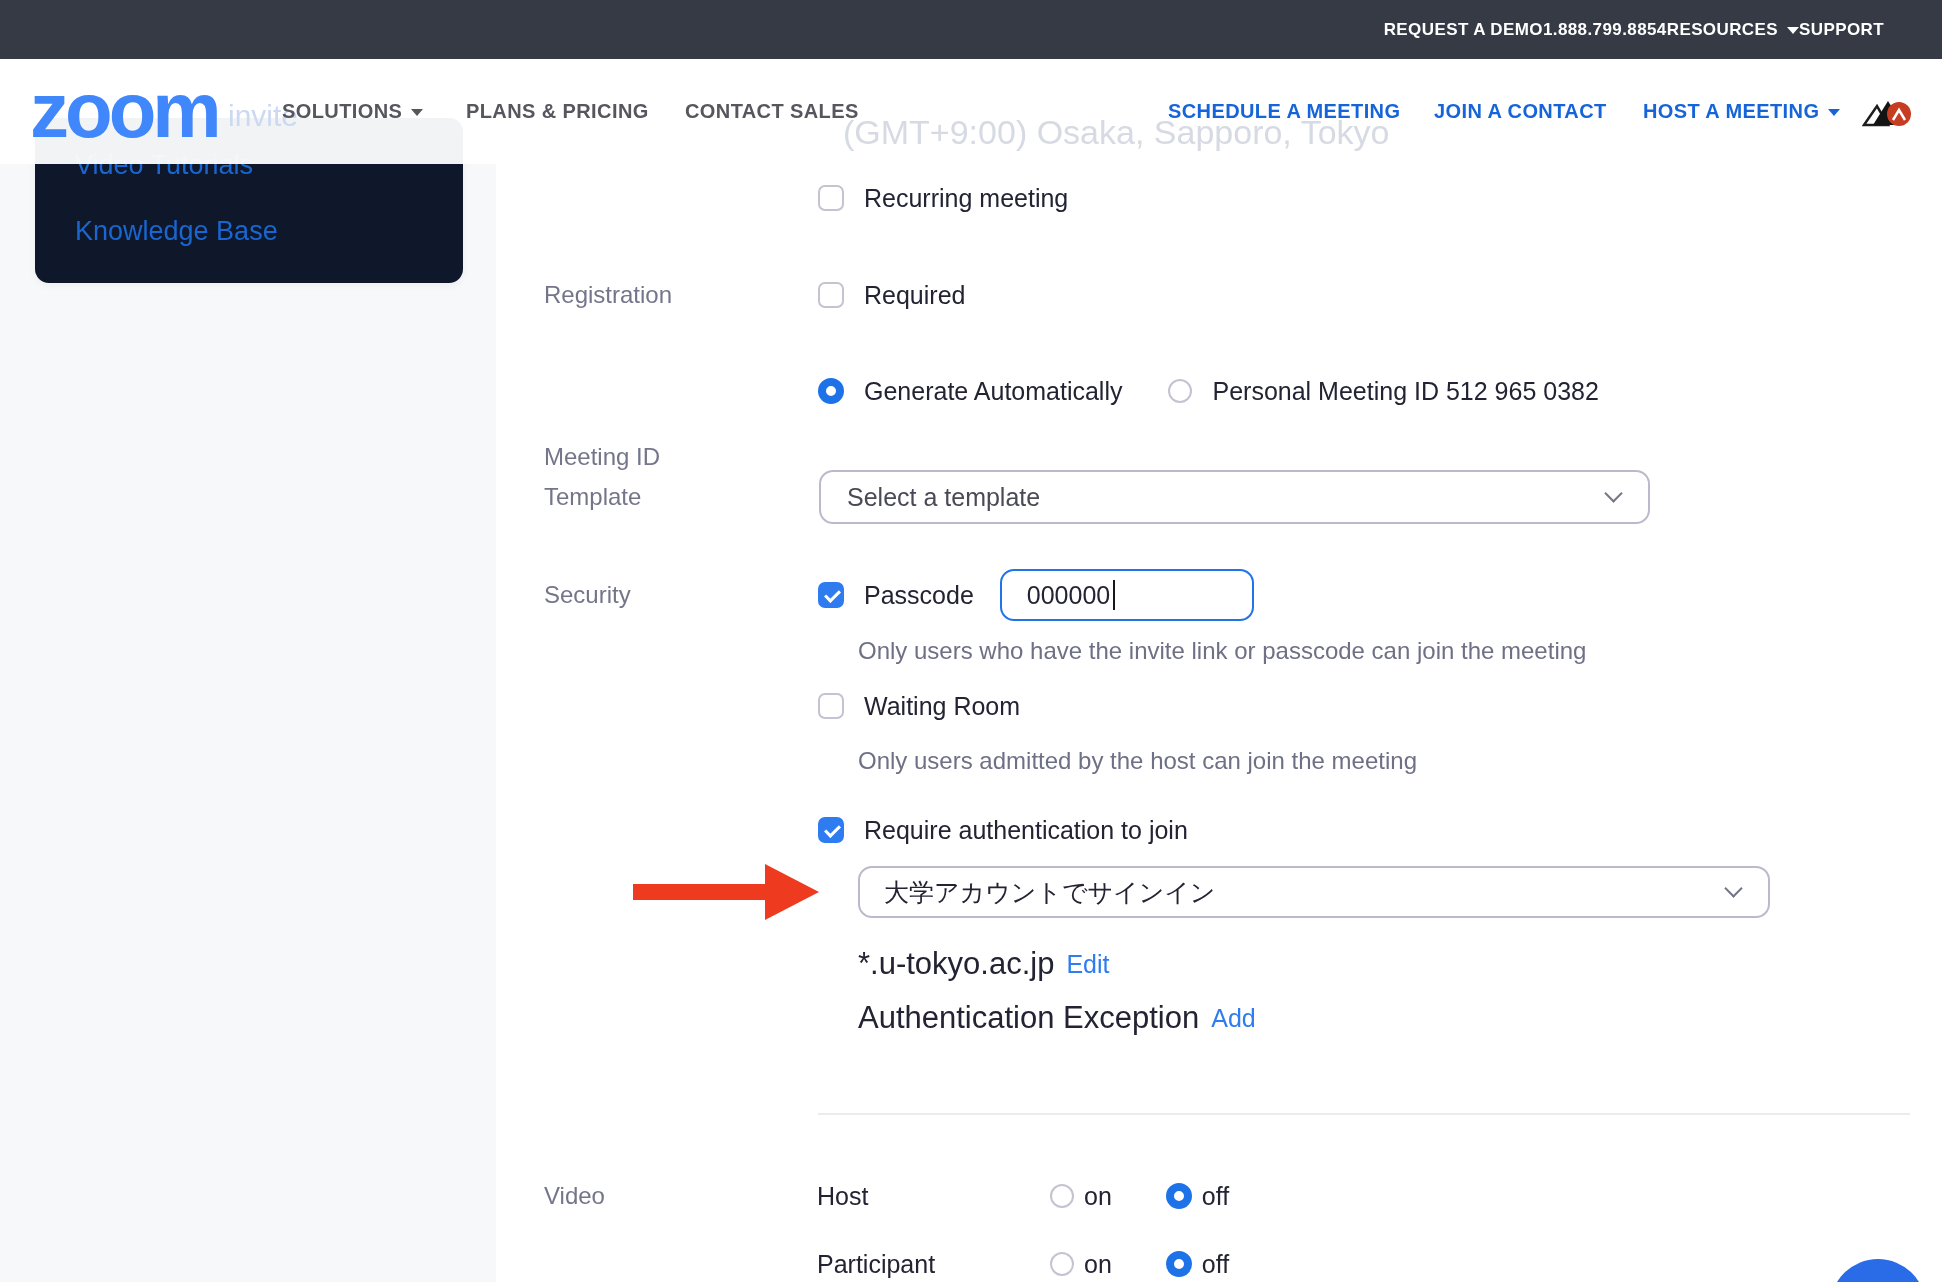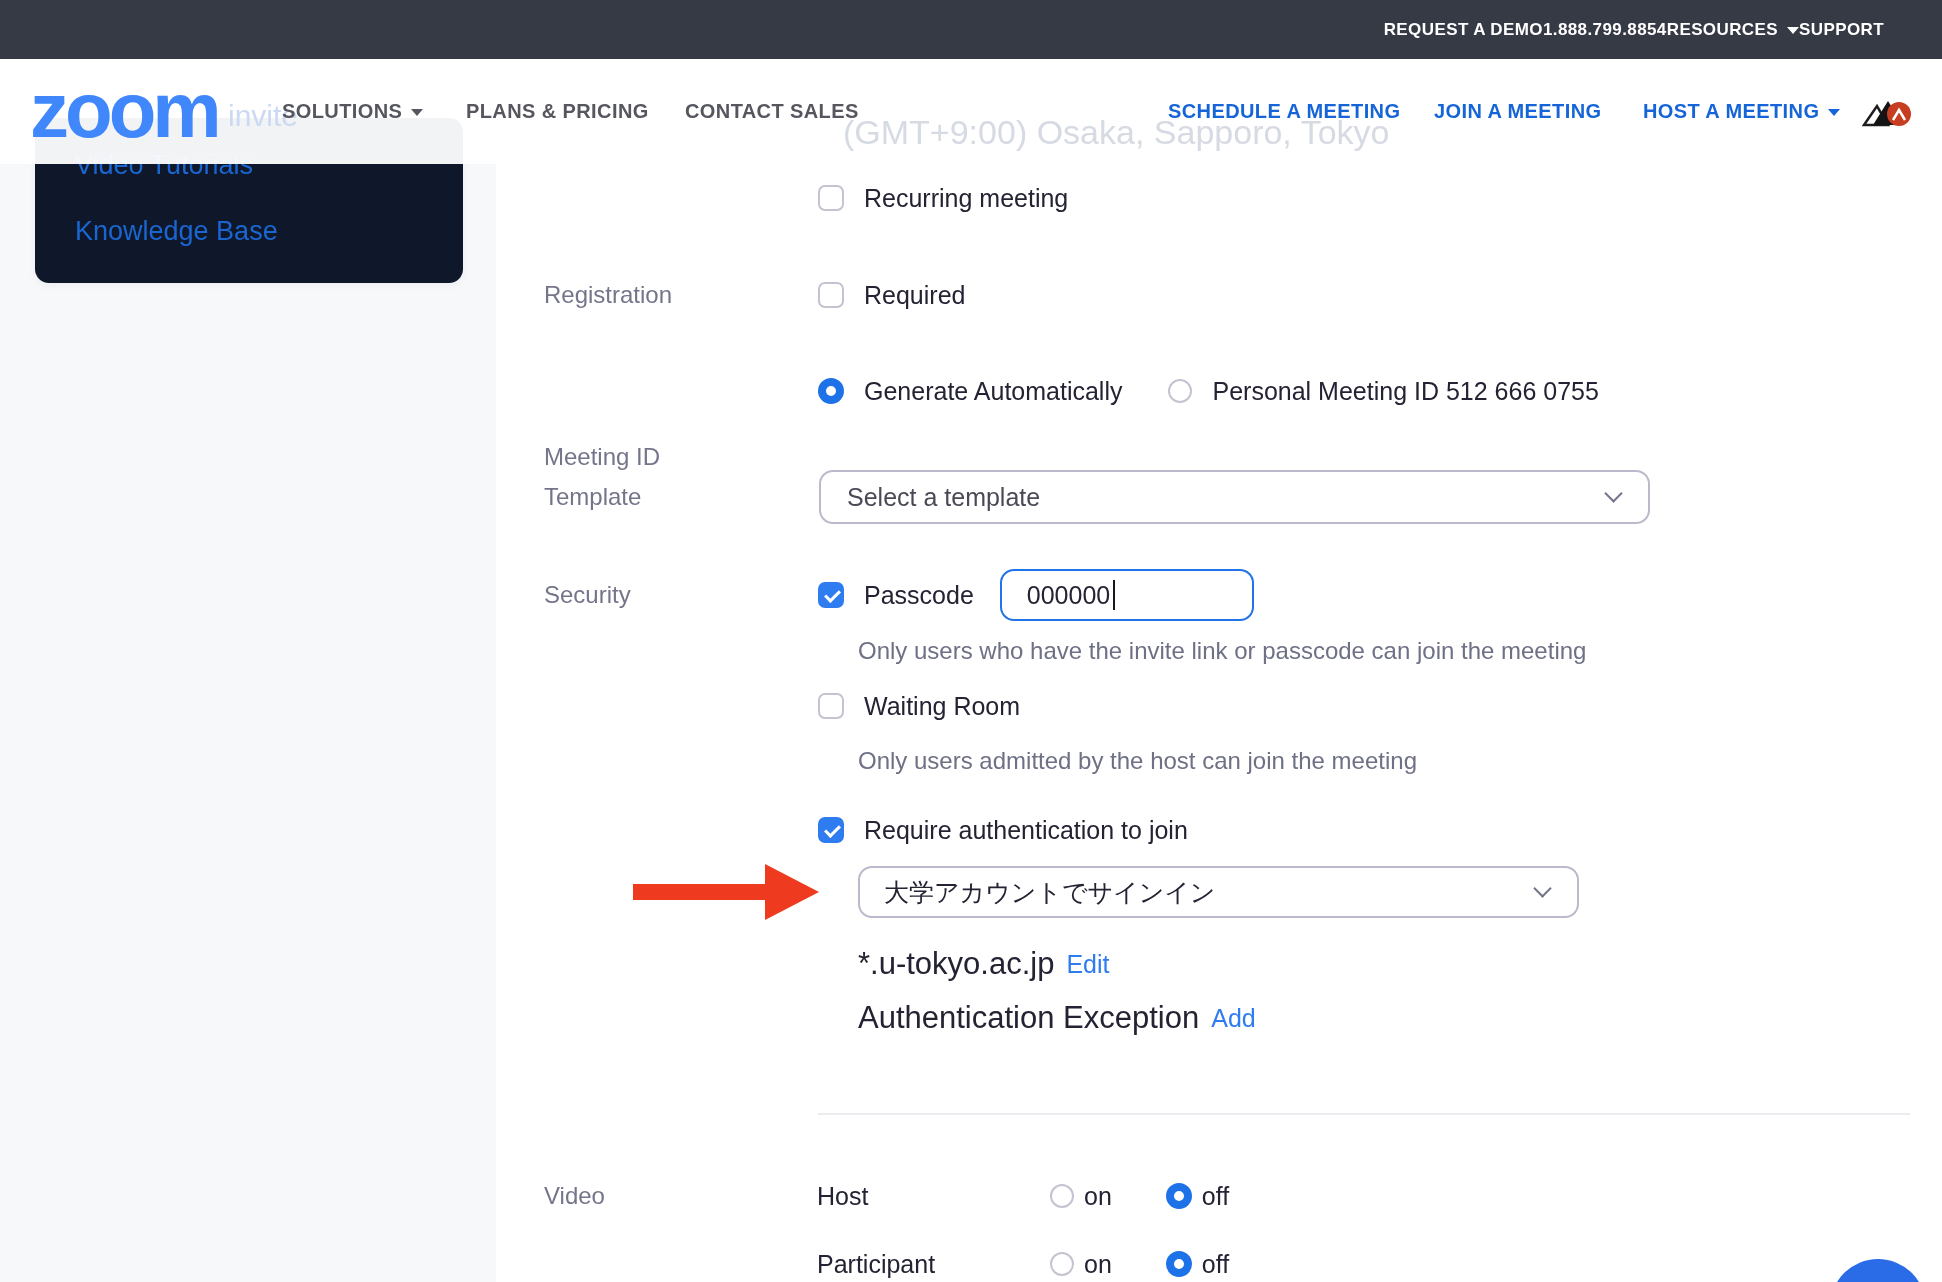--- a/index.html
+++ b/index.html
@@ -50,21 +50,21 @@
   .radio { width:24px; height:24px; border:2px solid #c3c3d1; border-radius:50%; background:#fff; flex:0 0 auto; cursor:pointer; }
   .radio.sel { width:26px; height:26px; border:8px solid #1e72e8; }
   .gap10 { width:10px; flex:0 0 auto; } .gap26 { width:26px; flex:0 0 auto; }
   .gap46 { width:46px; flex:0 0 auto; } .gap54 { width:54px; flex:0 0 auto; }
 
   .selectbox { position:absolute; background:#fff; border:2px solid #babacc; border-radius:14px;
                display:flex; align-items:center; cursor:pointer; }
   .selectbox .chev { position:absolute; right:28px; top:50%; width:13px; height:13px; margin-top:-10px;
                border-right:2px solid #74758a; border-bottom:2px solid #74758a; transform:rotate(45deg); }
   .sel-template { left:819px; top:470px; width:831px; height:54px; padding-left:26px; font-size:25px; color:#4a4a57; }
-  .sel-method   { left:858px; top:866px; width:721px; height:52px; padding-left:24px; font-size:25px; color:#232333; }
+  .sel-method   { left:858px; top:866px; width:912px; height:52px; padding-left:24px; font-size:25px; color:#232333; }
 
   .pass-input { width:254px; height:52px; border:2px solid #2073e8; border-radius:14px; background:#fff;
                 display:flex; align-items:center; padding-left:25px; font-size:25px; color:#232333; cursor:text; }
   .tcaret { display:inline-block; width:2px; height:30px; background:#16161d; margin-left:3px; }
 
   
   .r-recurring { left:818px; top:178px; }
   .r-required  { left:818px; top:275px; }
   .lab-reg { top:280px; } .lab-mid { top:398px;margin-top:44px; } .lab-tpl { top:482px; } .lab-sec { top:580px; } .lab-vid { top:1181px; }
   .r-meetingid { left:818px; top:371px; }
@@ -121,21 +121,21 @@
   <div class="flabel lab-mid">Meeting ID</div>
   <div class="row r-meetingid">
     <span class="radio sel"></span>
     <span class="gap10"></span>
       <span class="gap10"></span>
     <span class="btext">Generate Automatically</span>
     <span class="gap46"></span>
     <span class="radio"></span>
     <span class="gap10"></span>
       <span class="gap10"></span>
-    <span class="btext">Personal Meeting ID 512 666 0755</span>
+    <span class="btext">Personal Meeting ID 512 965 0382</span>
   </div>
 
   <div class="flabel lab-tpl">Template</div>
   <div class="selectbox sel-template">
     <span>Select a template</span>
     <span class="chev"></span>
   </div>
 
   <div class="flabel lab-sec">Security</div>
   <div class="row r-passcode">
@@ -210,21 +210,21 @@
   <div class="header">
     <div class="logo">zoom</div>
     <div class="ghost-frag">invite</div>
     <div class="ghost-gmt">(GMT+9:00) Osaka, Sapporo, Tokyo</div>
     <div class="nav-item n-solutions">
       <span>SOLUTIONS</span><span class="caret-down"></span>
     </div>
     <div class="nav-item n-plans">PLANS &amp; PRICING</div>
     <div class="nav-item n-contact">CONTACT SALES</div>
     <div class="nav-item blue n-schedule">SCHEDULE A MEETING</div>
-    <div class="nav-item blue n-join">JOIN A MEETING</div>
+    <div class="nav-item blue n-join">JOIN A CONTACT</div>
     <div class="nav-item blue n-host">
       <span>HOST A MEETING</span><span class="caret-down"></span>
     </div>
     <div class="avatar">
       <svg width="50" height="33" viewBox="0 0 50 33" xmlns="http://www.w3.org/2000/svg">
         <rect x="0" y="0" width="50" height="33" fill="#ffffff"></rect>
         <polygon points="2,30 15,11 26,30" fill="#ffffff" stroke="#1d1d1d" stroke-width="2.5"></polygon>
         <polygon points="11,30 26,6 41,30" fill="#141414"></polygon>
         <circle cx="37" cy="19" r="12" fill="#c63d22"></circle>
         <polyline points="31,25 37,15 43,25" fill="none" stroke="#ffffff" stroke-width="2.5"></polyline>

